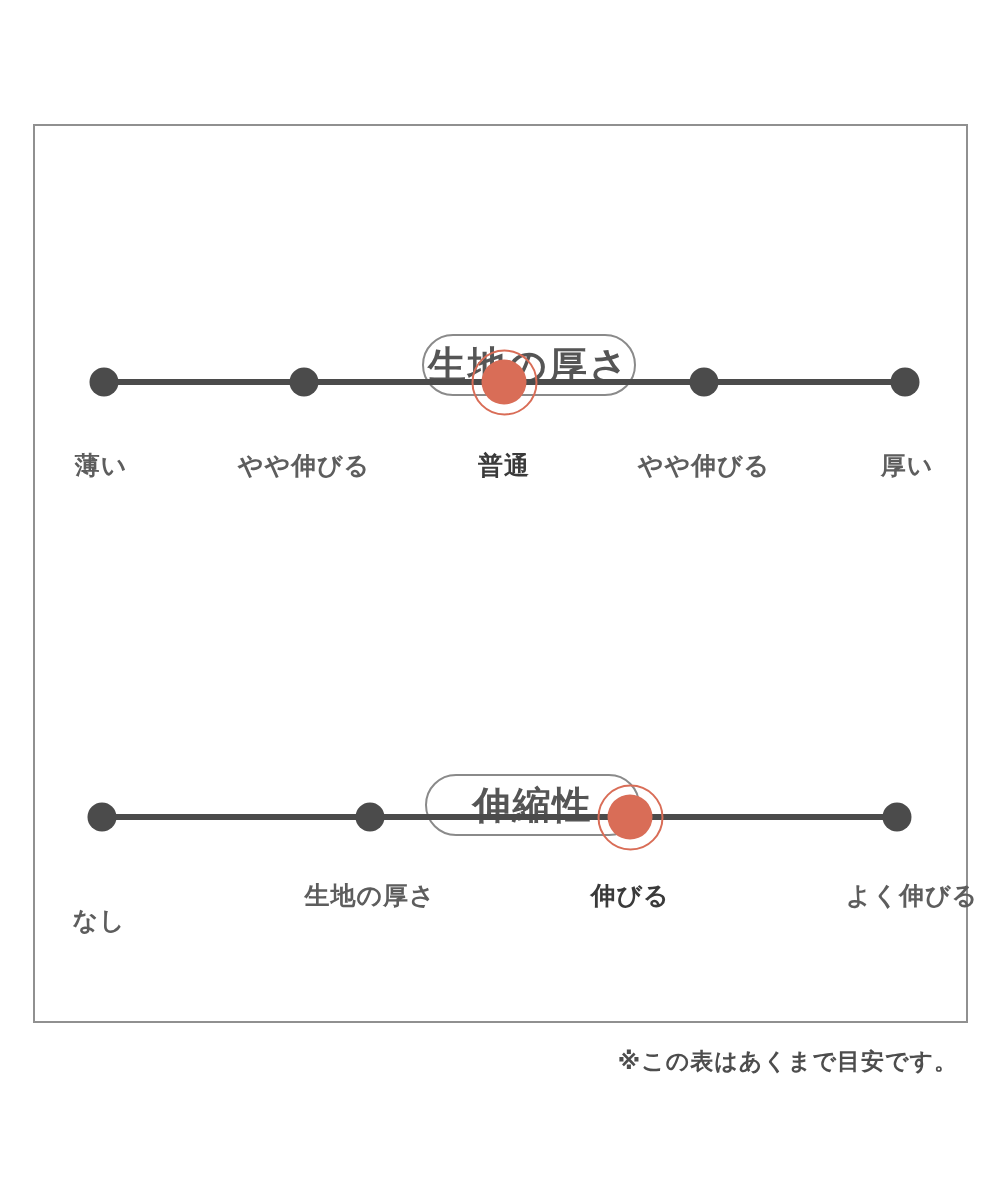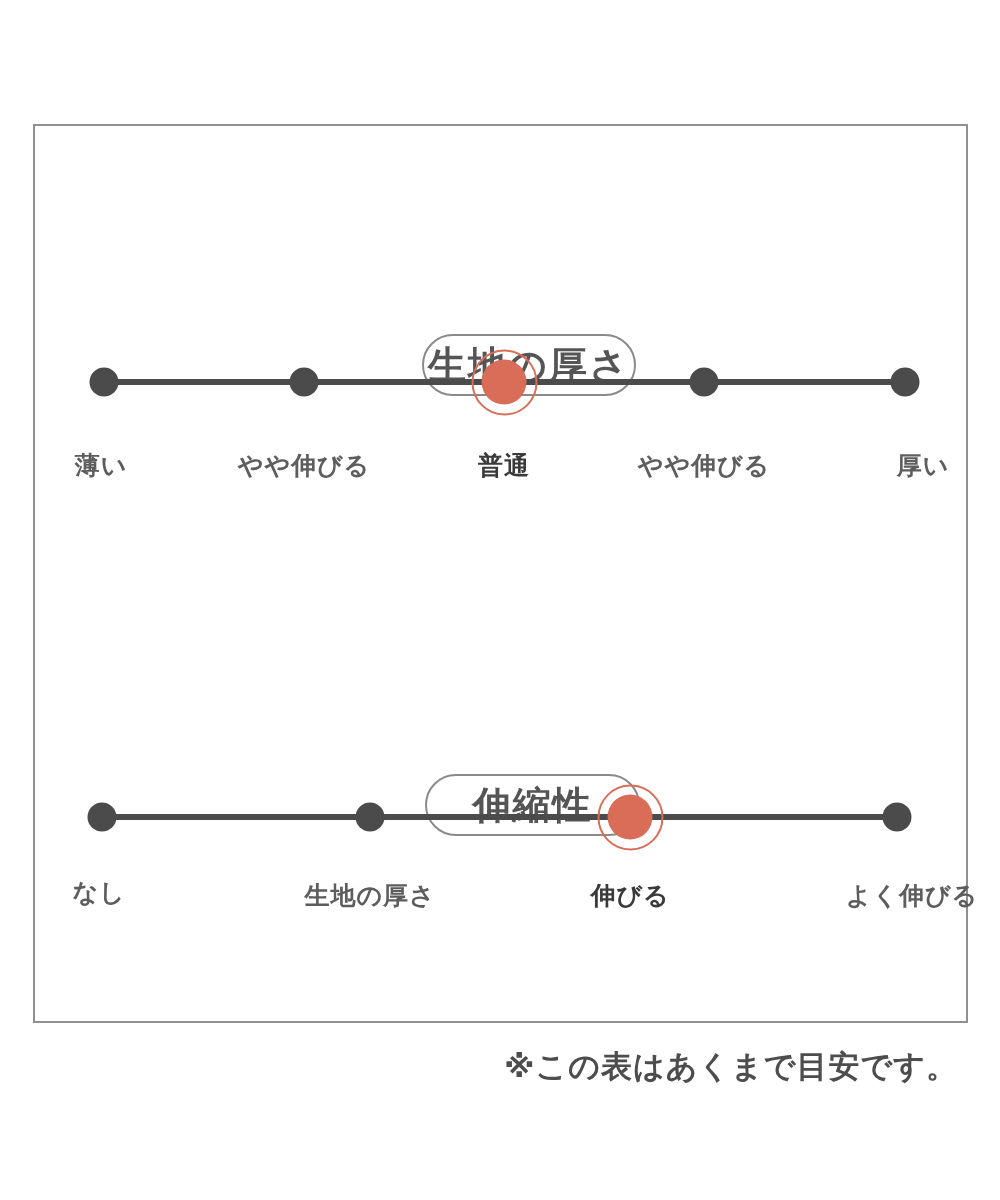--- a/index.html
+++ b/index.html
@@ -72,21 +72,21 @@
     letter-spacing:1px;
   }
   .scale-label.selected{
     color:var(--label-selected,#3a3a3a);
     font-weight:900;
     font-family:Liberation Serif, serif;
   }
   .footnote{
     position:absolute;
     right:42px;top:1046px;
-    font-size:31px;
+    font-size:23px;
     font-weight:700;
     color:var(--footnote,#4d4d4d);
     letter-spacing:1px;
     white-space:nowrap;
   }
 </style>
 </head>
 <body>
 
 <div class="canvas">
@@ -101,34 +101,34 @@
       <div class="scale-line" style="left:69px;top:253px;width:801px;"></div>
       <div class="dot" style="left:69px;top:256px;"></div>
       <div class="dot" style="left:269px;top:256px;"></div>
       <div class="dot selected" style="left:469px;top:256px;"></div>
       <div class="dot" style="left:669px;top:256px;"></div>
       <div class="dot" style="left:870px;top:256px;"></div>
       <div class="scale-label" style="left:66px;top:339px;">薄い</div>
       <div class="scale-label" style="left:269px;top:339px;">やや伸びる</div>
       <div class="scale-label selected" style="left:469px;top:339px;">普通</div>
       <div class="scale-label" style="left:669px;top:339px;">やや伸びる</div>
-      <div class="scale-label" style="left:872px;top:339px;margin-left:16px;">厚い</div>
+      <div class="scale-label" style="left:872px;top:339px;">厚い</div>
     </div>
 
     <div class="pill pill-stretch">
       <span>伸縮性</span>
     </div>
 
     <div>
       <div class="scale-line" style="left:67px;top:688px;width:795px;"></div>
       <div class="dot" style="left:67px;top:691px;"></div>
       <div class="dot" style="left:335px;top:691px;"></div>
       <div class="dot selected" style="left:595px;top:691px;"></div>
       <div class="dot" style="left:862px;top:691px;"></div>
-      <div class="scale-label" style="left:64px;top:766px;">なし</div>
+      <div class="scale-label" style="left:64px;top:794px;">なし</div>
       <div class="scale-label" style="left:335px;top:769px;">生地の厚さ</div>
       <div class="scale-label selected" style="left:595px;top:769px;">伸びる</div>
       <div class="scale-label" style="left:877px;top:769px;">よく伸びる</div>
     </div>
 
   </div>
 
   <div class="footnote">※この表はあくまで目安です。</div>
 
 </div>

